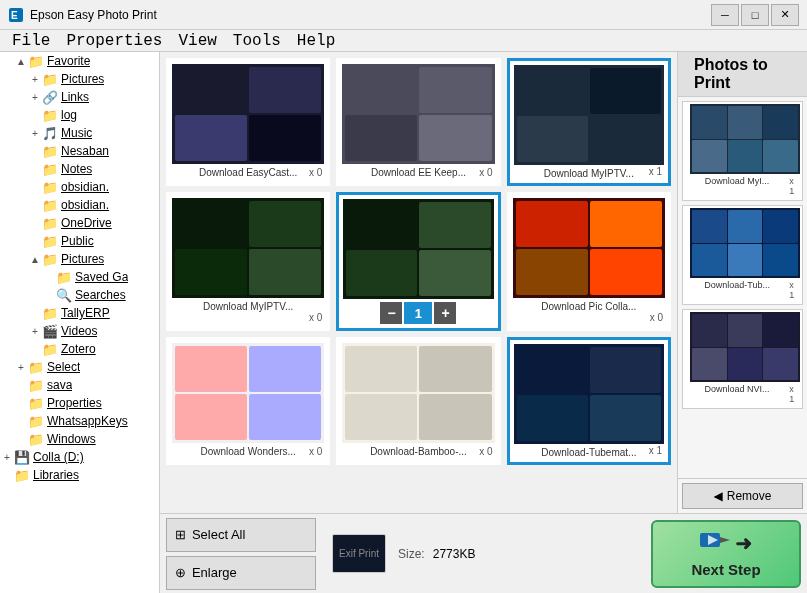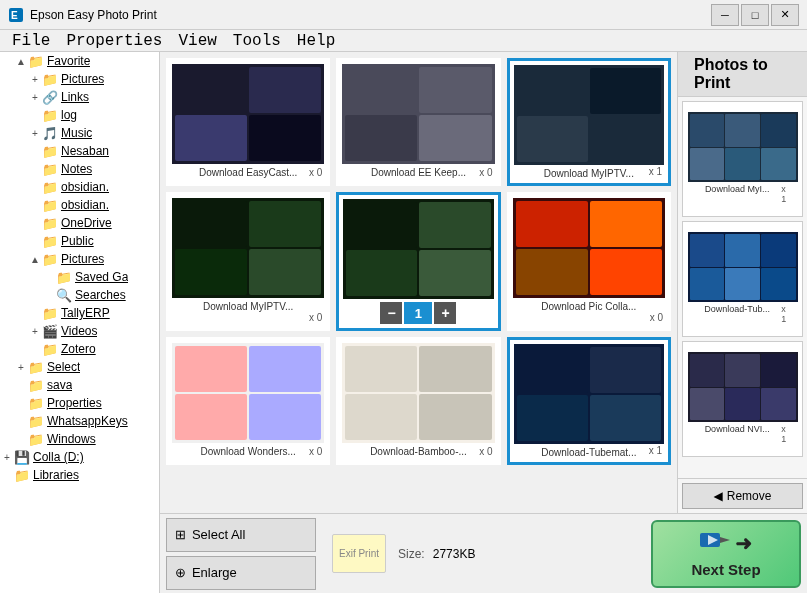--- a/index.html
+++ b/index.html
@@ -183,21 +183,21 @@
       flex: 1;
       padding-left: 10px;
       font-size: 12px;
     }
     .file-info-logo {
       display: flex;
       align-items: center;
       gap: 8px;
     }
     .exif-print-logo {
-      background: #fef9c3;
+      background: #0f172a;
       border: 1px solid #ccc;
       padding: 13px 6px;
       font-size: 10px;
       color: #888;
       border-radius: 2px;
     }
     .file-info-table { border-collapse: collapse; }
     .file-info-table td { padding: 1px 4px; }
     .file-info-table .label { color: #555; }
 
@@ -240,25 +240,25 @@
       flex: 1;
       overflow-y: auto;
       padding: 4px;
       display: flex;
       flex-direction: column;
       gap: 4px;
     }
     .right-thumb {
       background: #fff;
       border: 1px solid #ccc;
-      padding: 10px;
+      padding: 2px;
       cursor: pointer;
       display: flex;
       flex-direction: column;
-      align-items: center;
+      align-items: flex-end;
     }
     .right-thumb-img {
       width: 110px;
       height: 70px;
       display: flex;
       align-items: center;
       justify-content: center;
       overflow: hidden;
     }
     .right-thumb-label {

